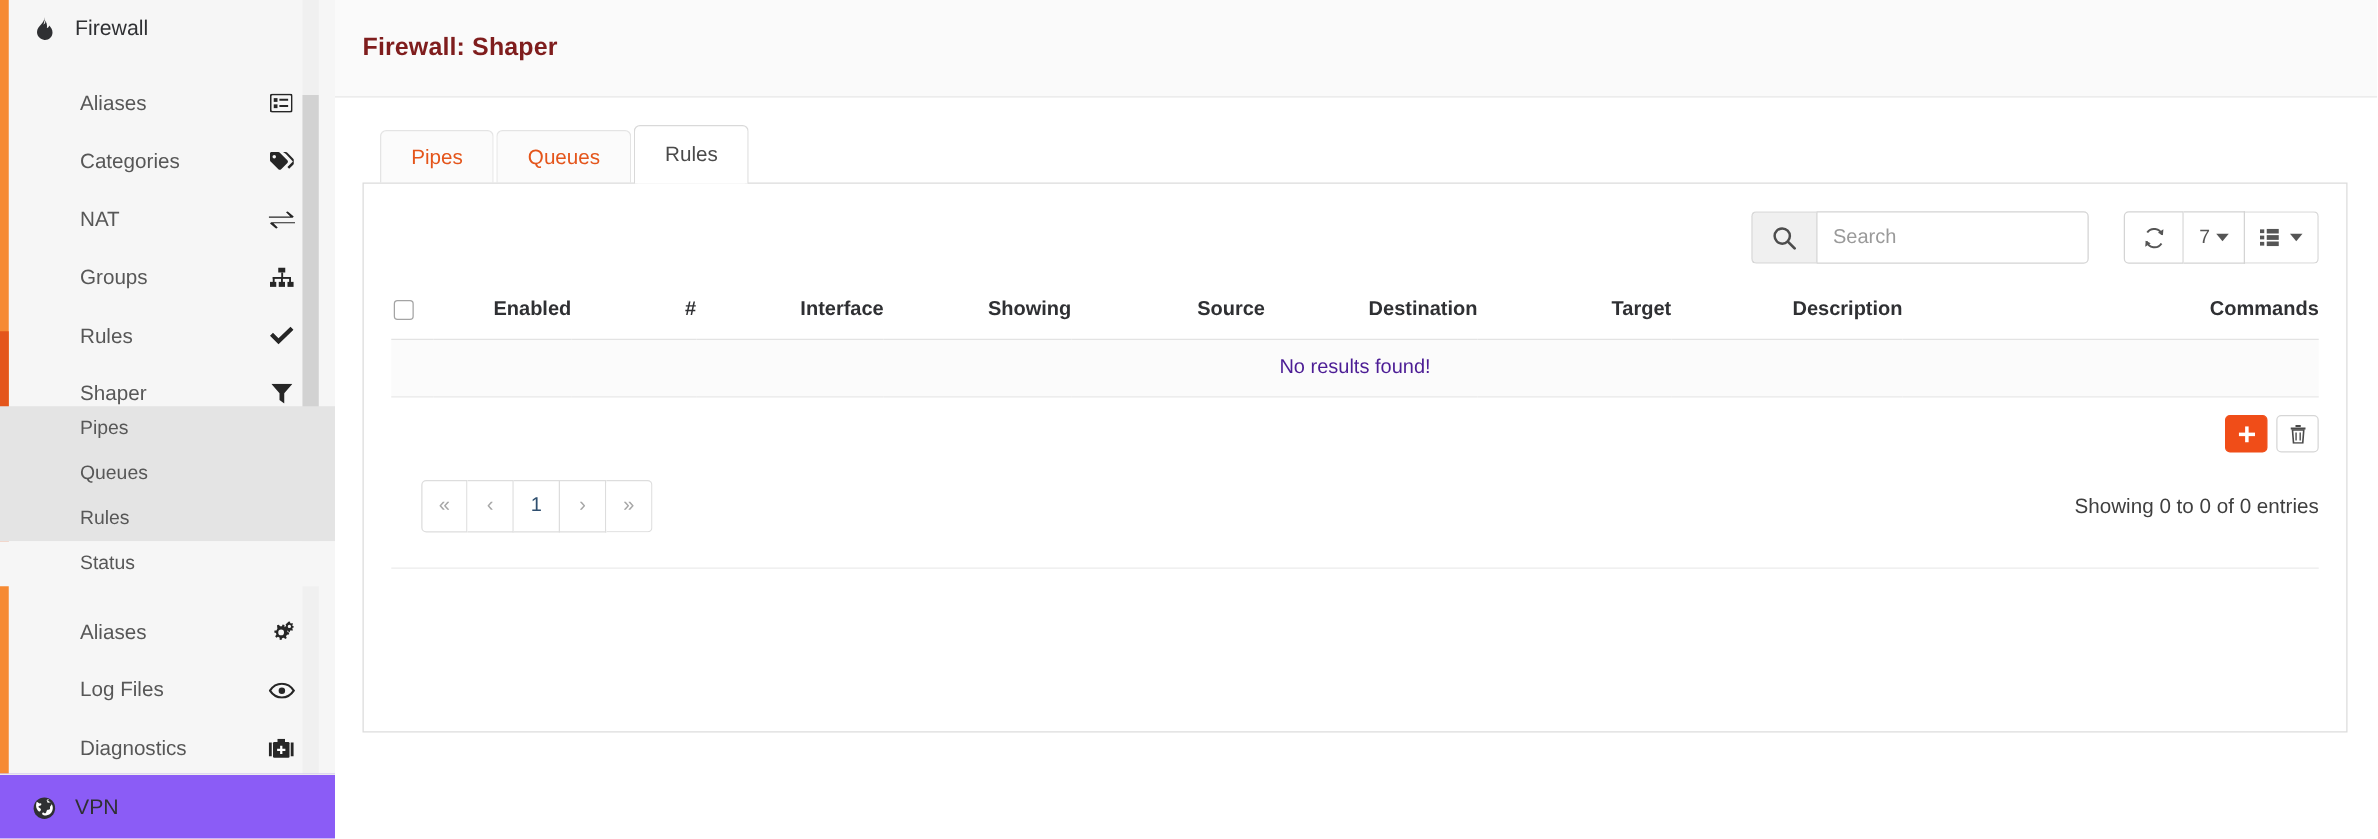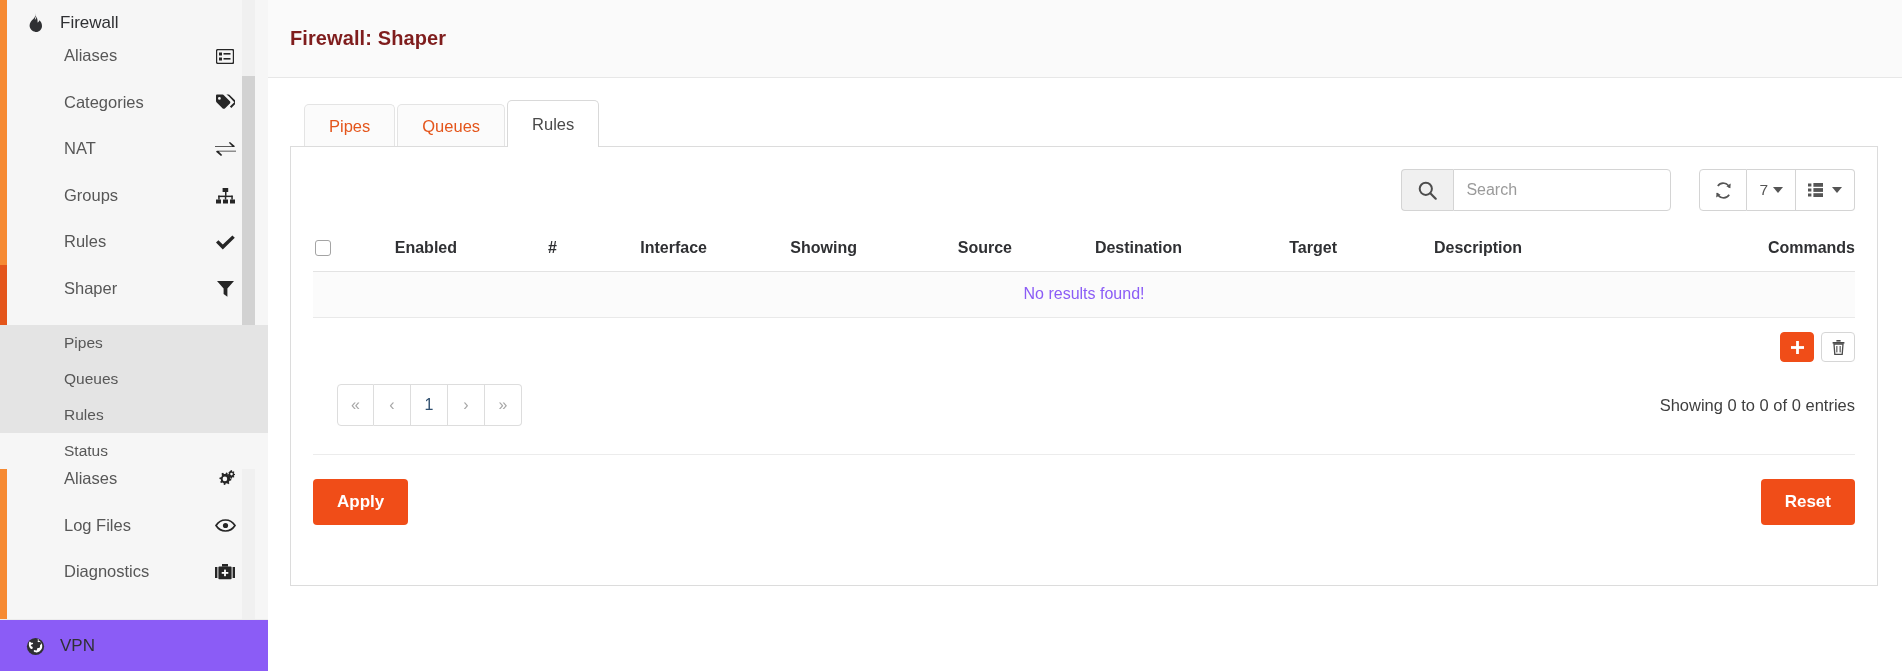--- a/index.html
+++ b/index.html
@@ -78,21 +78,21 @@
     position: relative;
     z-index: 7;
   }
   .nav-group-header .gicon {
     width: 26px; height: 22px;
     display: flex; align-items: center; justify-content: center;
     margin-right: 12px;
     color: #2f3033;
   }
   .nav-item {
-    display: flex; align-items: flex-start;
+    display: flex; align-items: flex-end;
     height: 46.5px;
     padding: 0 32px 0 64px;
     font-size: 16.5px;
     color: #575757;
     position: relative;
     z-index: 7;
     justify-content: space-between;
   }
   .nav-item .lbl { white-space: nowrap; }
   .nav-item .ricon {
@@ -245,21 +245,21 @@
   .hdr-check {
     width: 16px; height: 16px;
     border: 1px solid #a4a4a4;
     border-radius: 3px;
     background: #fff;
     display: block;
   }
   table.grid tbody td {
     text-align: center;
     font-size: 16px;
-    color: #8b5cf6;
+    color: #4c1d95;
     padding: 13px 0 14px 0;
     background: #fbfbfb;
     border-bottom: 1px solid #e9e9e9;
   }
 
   .row-actions {
     display: flex; justify-content: flex-end; align-items: center;
     gap: 7px;
     margin-top: 14px;
   }
@@ -568,21 +568,17 @@
             <div class="pg">‹</div>
             <div class="pg num">1</div>
             <div class="pg">›</div>
             <div class="pg">»</div>
           </div>
           <div class="showing">Showing 0 to 0 of 0 entries</div>
         </div>
 
         <div class="footdiv"></div>
 
-        <div class="footer-row">
-          <button class="btn-primary">Apply</button>
-          <button class="btn-primary">Reset</button>
-        </div>
 
       </div>
     </div>
   </main>
 </div>
 
 </body></html>

